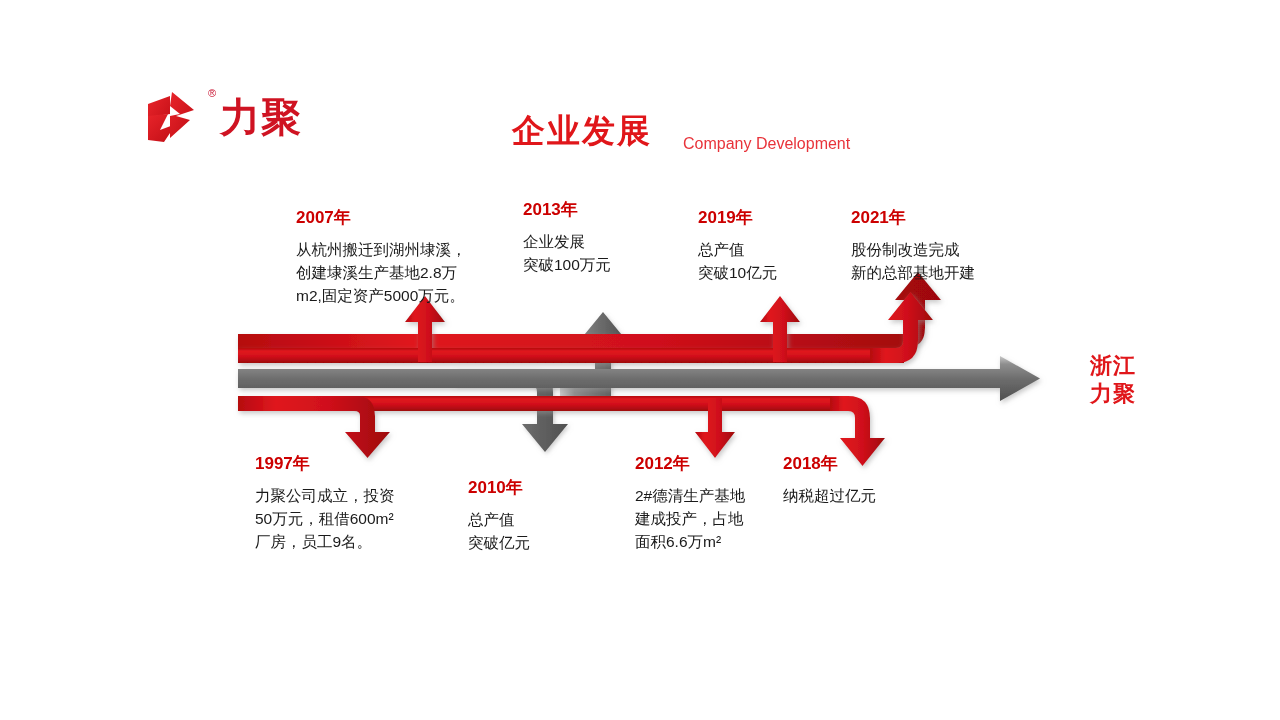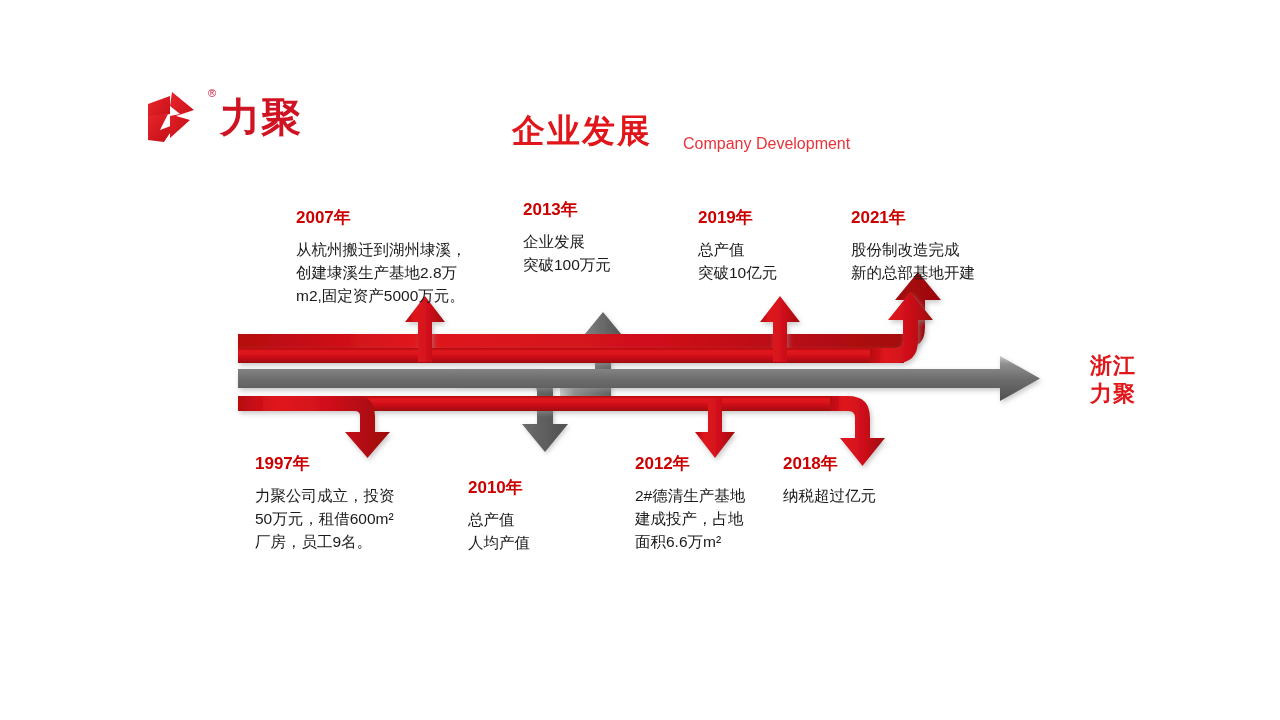--- a/index.html
+++ b/index.html
@@ -340,21 +340,21 @@
       <div>力聚公司成立，投资</div>
       <div>50万元，租借600m²</div>
       <div>厂房，员工9名。</div>
     </div>
   </div>
 
   <div class="milestone m-below" style="left:468px; top:476px; width:154px;">
     <div class="m-year">2010年</div>
     <div class="m-desc">
       <div>总产值</div>
-      <div>人均产值</div>
+      <div>突破亿元</div>
     </div>
   </div>
 
   <div class="milestone m-below" style="left:635px; top:452px; width:160px;">
     <div class="m-year">2012年</div>
     <div class="m-desc">
       <div>2#德清生产基地</div>
       <div>建成投产，占地</div>
       <div>面积6.6万m²</div>
     </div>

